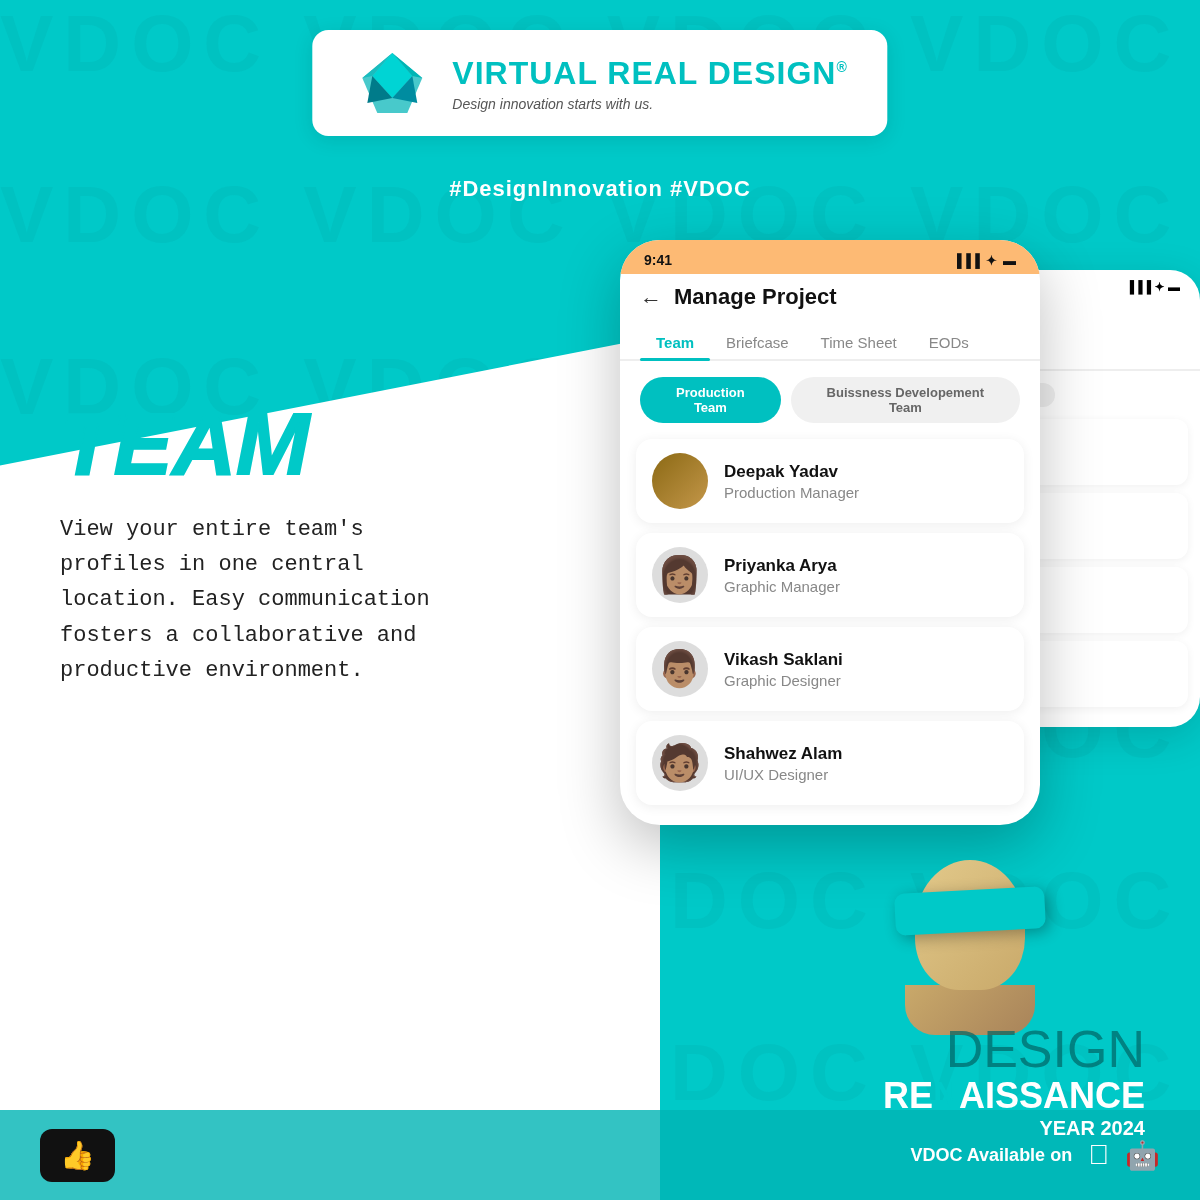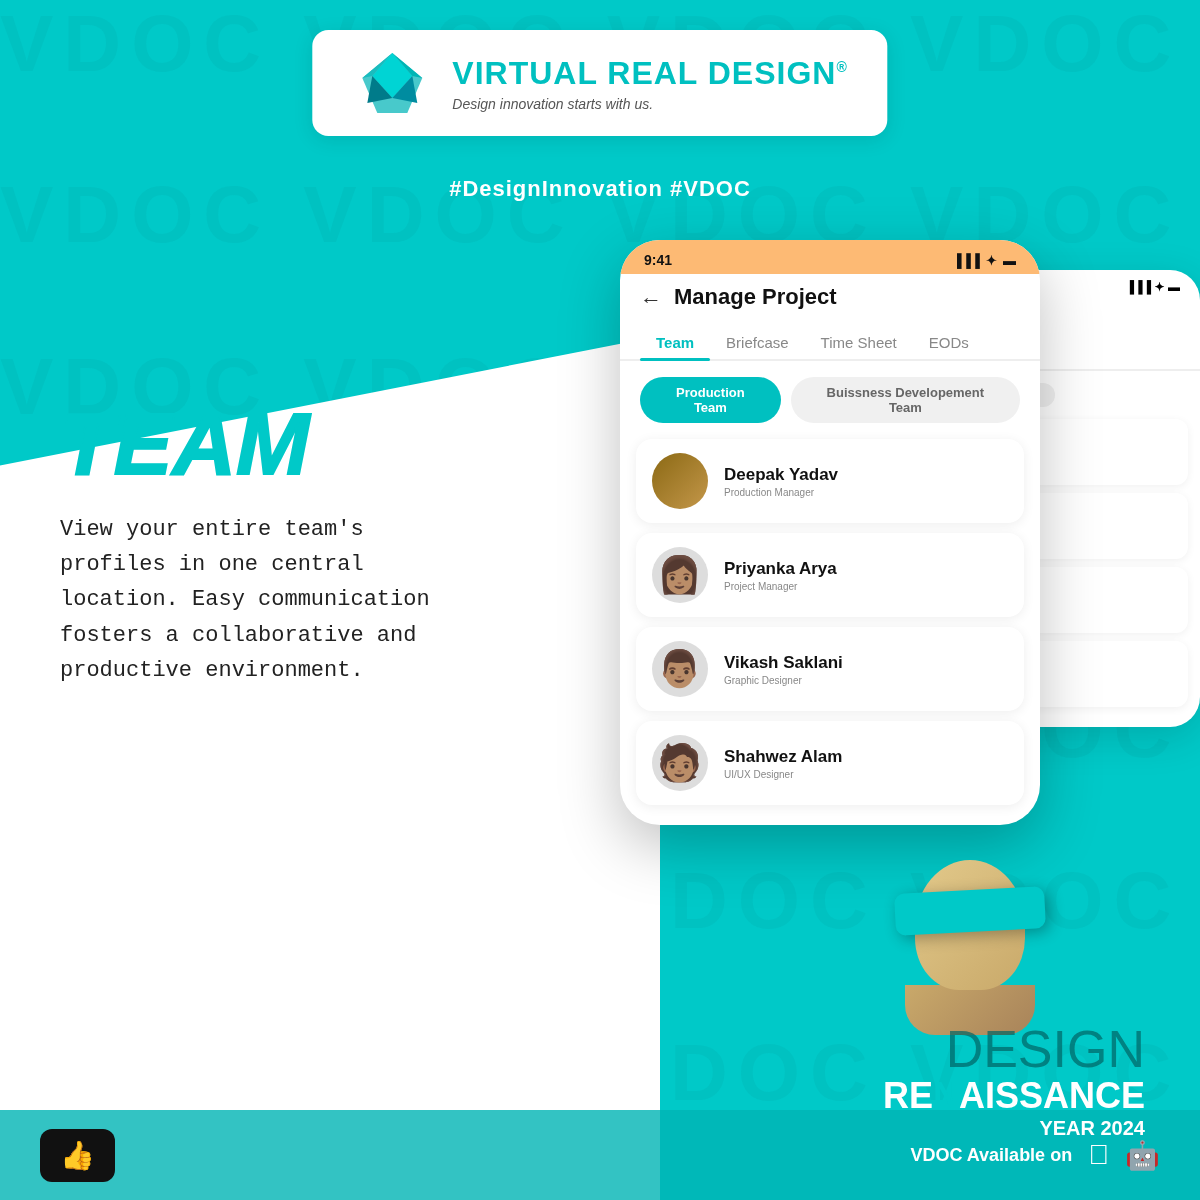--- a/index.html
+++ b/index.html
@@ -251,21 +251,21 @@
     .member-info {
       display: flex;
       flex-direction: column;
     }
     .member-name {
       font-size: 17px;
       font-weight: 700;
       color: #111;
     }
     .member-role {
-      font-size: 10px;
+      font-size: 15px;
       color: #888;
       margin-top: 2px;
     }
 
     
     .phone-bg {
       position: absolute;
       right: 0;
       top: 270px;
       z-index: 8;
@@ -660,21 +660,21 @@
         <div class="member-info">
           <span class="member-name">Deepak Yadav</span>
           <span class="member-role">Production Manager</span>
         </div>
       </div>
 
       <div class="team-member-card">
         <div class="member-avatar face-priyanka"></div>
         <div class="member-info">
           <span class="member-name">Priyanka Arya</span>
-          <span class="member-role">Project Manager</span>
+          <span class="member-role">Graphic Manager</span>
         </div>
       </div>
 
       <div class="team-member-card">
         <div class="member-avatar face-vikash"></div>
         <div class="member-info">
           <span class="member-name">Vikash Saklani</span>
           <span class="member-role">Graphic Designer</span>
         </div>
       </div>

